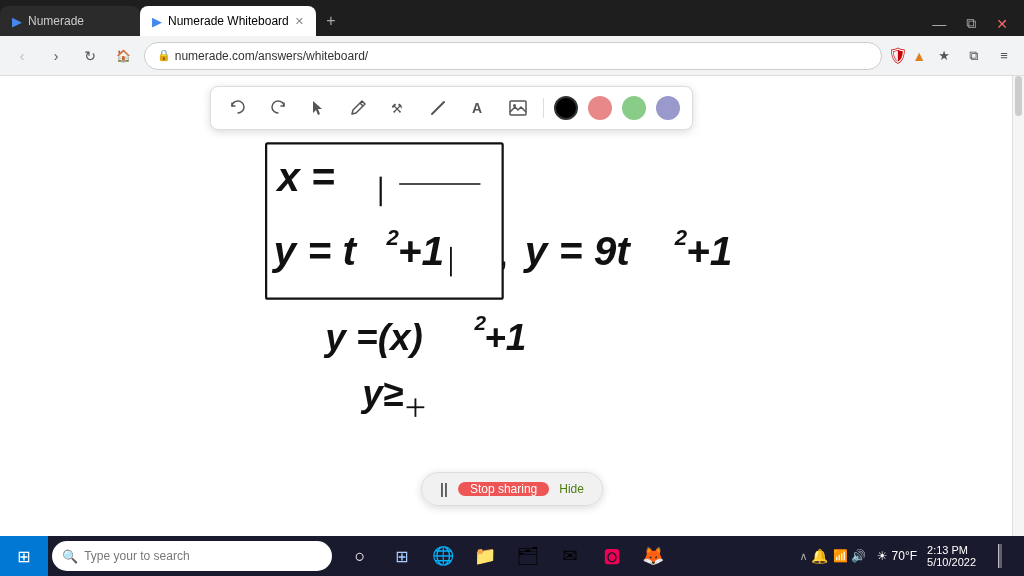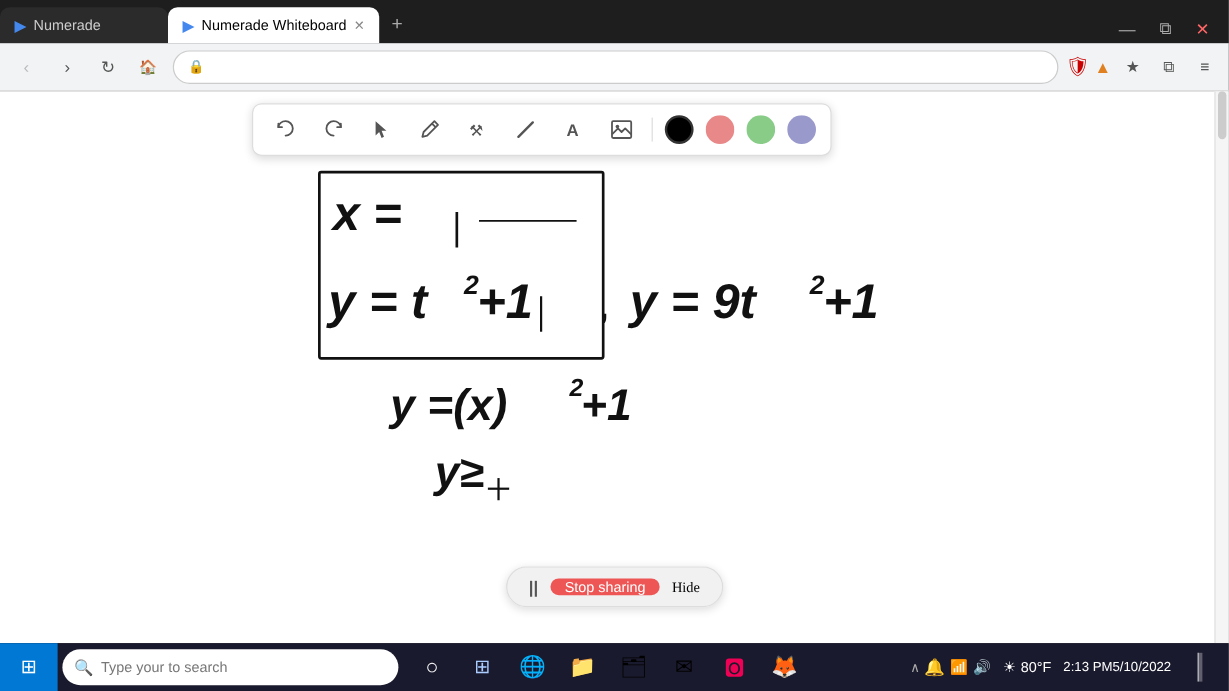--- a/index.html
+++ b/index.html
@@ -37,37 +37,37 @@
     .color-swatch.active { border-color: #333; }
     .color-black { background: #000; }
 
     
     .math-content { position: absolute; top: 60px; left: 90px; right: 20px; bottom: 60px; }
     .math-svg { width: 100%; height: 100%; }
 
     
     .sharing-banner { position: absolute; bottom: 30px; left: 50%; transform: translateX(-50%); background: rgba(240,240,240,0.95); border: 1px solid #ddd; border-radius: 20px; padding: 8px 18px; display: flex; align-items: center; gap: 10px; font-size: 12px; color: #444; box-shadow: 0 2px 8px rgba(0,0,0,0.15); white-space: nowrap; }
     .stop-sharing-btn { background: #e55; color: #fff; border: none; border-radius: 14px; padding: 0 12px; font-size: 12px; cursor: pointer; }
-    .hide-btn { color: #000000; font-size: 12px; cursor: pointer; background: none; border: none; font-family: Liberation Serif, serif; }
+    .hide-btn { color: #4d7c0f; font-size: 12px; cursor: pointer; background: none; border: none; }
 
     
     .scrollbar { position: absolute; right: 0; top: 0; bottom: 0; width: 12px; background: #f5f5f5; border-left: 1px solid #e0e0e0; }
     .scrollbar-thumb { position: absolute; top: 0; left: 2px; right: 2px; height: 40px; background: #ccc; border-radius: 4px; }
 
     
     .taskbar { height: 40px; background: #1a1a2e; display: flex; align-items: center; padding: 0 0; position: relative; }
     .taskbar-start { width: 48px; height: 40px; display: flex; align-items: center; justify-content: center; cursor: pointer; background: #0078d4; }
     .taskbar-search { flex: 0 0 280px; height: 30px; background: #fff; border-radius: 15px; display: flex; align-items: center; padding: 0 10px; gap: 6px; margin: 0 4px; cursor: text; }
     .taskbar-search-icon { color: #555; font-size: 13px; }
     .taskbar-search-text { font-size: 12px; color: #777; }
     .taskbar-apps { display: flex; align-items: center; gap: 2px; flex: 1; padding: 0 4px; }
     .taskbar-app { width: 40px; height: 40px; display: flex; align-items: center; justify-content: center; cursor: pointer; }
     .taskbar-right { display: flex; align-items: center; gap: 4px; padding: 0 8px; }
     .taskbar-systray { display: flex; align-items: center; gap: 4px; }
-    .taskbar-clock { display: flex; flex-direction: row; align-items: center; font-size: 11px; color: #fff; margin-right: 4px; }
+    .taskbar-clock { display: flex; flex-direction: column; align-items: flex-start; font-size: 11px; color: #fff; margin-right: 4px; }
     .taskbar-weather { display: flex; align-items: center; gap: 4px; font-size: 12px; color: #fff; padding: 0 6px; }
 
     
     .badge-area { display: flex; align-items: center; gap: 4px; }
     .shield-badge { position: relative; font-size: 16px; color: #cc0000; }
     .triangle-badge { font-size: 14px; color: #e08020; }
   </style>
 </head>
 <body>
 
@@ -92,20 +92,21 @@
     </div>
   </div>
 
   <div class="nav-bar">
     <div class="nav-btn disabled">‹</div>
     <div class="nav-btn">›</div>
     <div class="nav-btn">↻</div>
     <div class="nav-btn" style="font-size:12px;">🏠</div>
     <div class="address-bar">
       <span class="lock-icon">🔒</span>
+      <span class="address-text">numerade.com/answers/whiteboard/</span>
     </div>
     <div class="nav-right">
       <div class="badge-area">
         <span class="shield-badge">🛡</span>
         <span class="triangle-badge">▲</span>
       </div>
       <div class="nav-ext-btn">★</div>
       <div class="nav-ext-btn">⧉</div>
       <div class="nav-ext-btn">≡</div>
     </div>
@@ -246,21 +247,21 @@
     </div>
     <div class="taskbar-right">
       <div class="taskbar-systray">
         <span style="color:#aaa; font-size:11px; cursor:pointer;">∧</span>
         <span style="font-size:14px; cursor:pointer;">🔔</span>
         <span style="font-size:12px; color:#aaa; cursor:pointer;">📶</span>
         <span style="font-size:12px; cursor:pointer;">🔊</span>
       </div>
       <div class="taskbar-weather">
         <span>☀</span>
-        <span>80°F</span>
+        <span>70°F</span>
       </div>
       <div class="taskbar-clock">
         <span>2:13 PM</span>
         <span>5/10/2022</span>
       </div>
       <div style="width:32px; height:40px; display:flex; align-items:center; justify-content:center; cursor:pointer;">
         <div style="width:4px; height:24px; background:rgba(255,255,255,0.3); border-left:1px solid rgba(255,255,255,0.6);"></div>
       </div>
     </div>
   </div>

